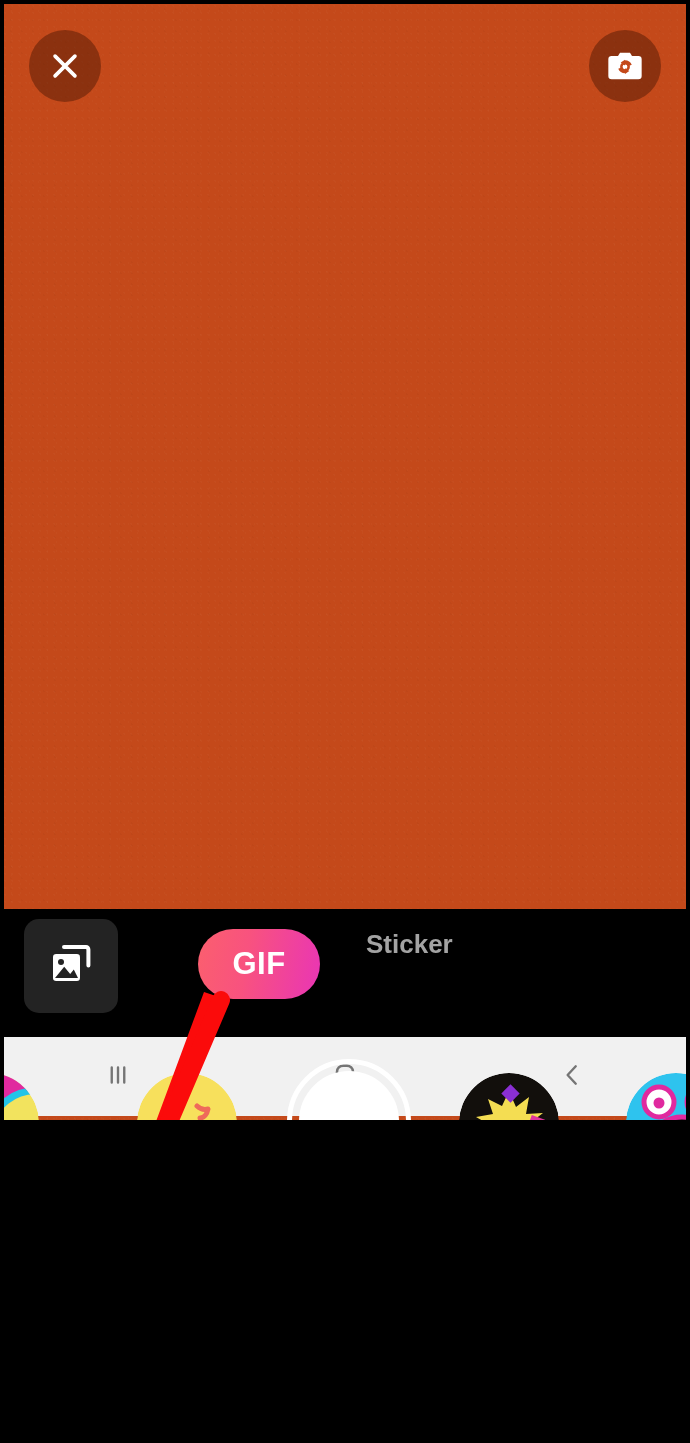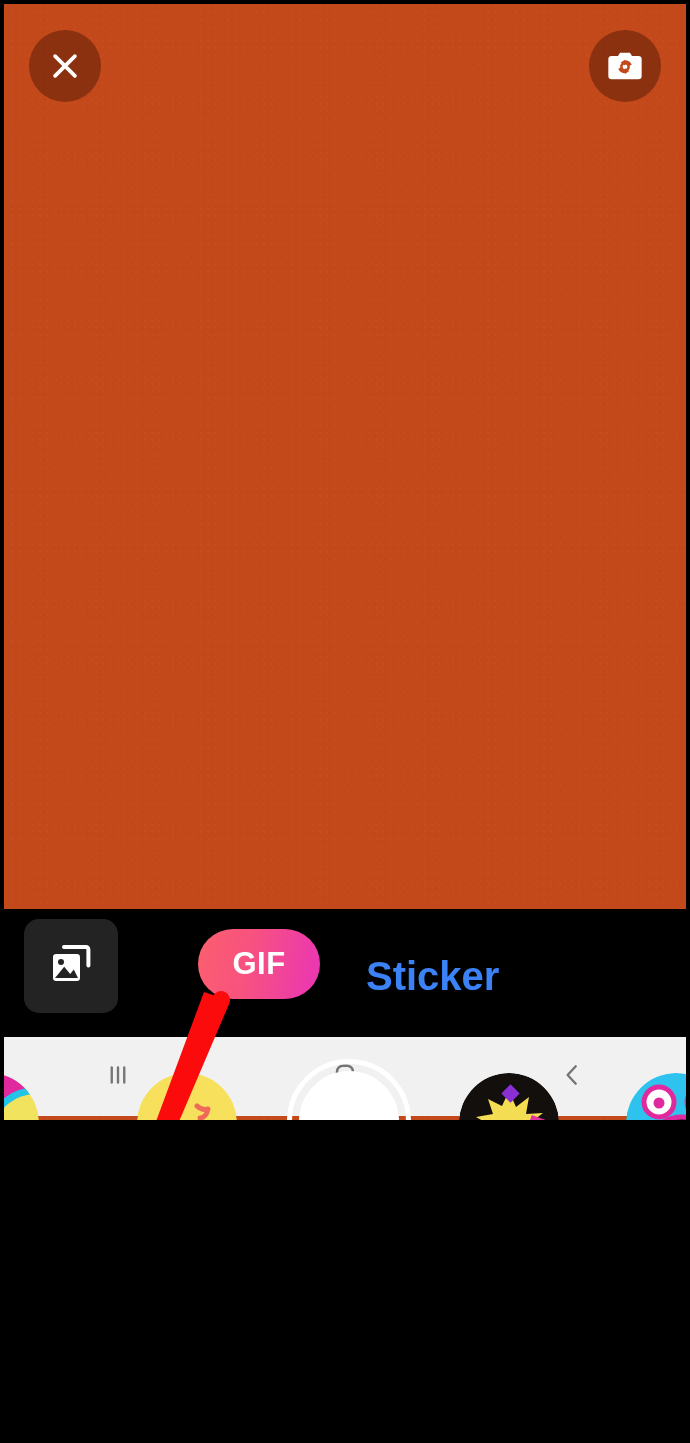--- a/index.html
+++ b/index.html
@@ -122,23 +122,23 @@
   }
   .gif-pill span {
     color:#fff;
     font-size:31px;
     font-weight:bold;
     letter-spacing:.5px;
   }
   .mode-label {
     position:absolute;
     top:20px; height:70px;
-    display:flex; align-items:flex-end;
-    color:#3b82f6;
-    font-size:40px;
+    display:flex; align-items:flex-start;
+    color:#a3a3a3;
+    font-size:26px;
     font-weight:bold;
   }
   .mode-sticker { left:366px; }
   .mode-text    { left:538px; }
 
   
   .navbar {
     position:absolute;
     left:4px; bottom:4px;
     width:682px; height:79px;

